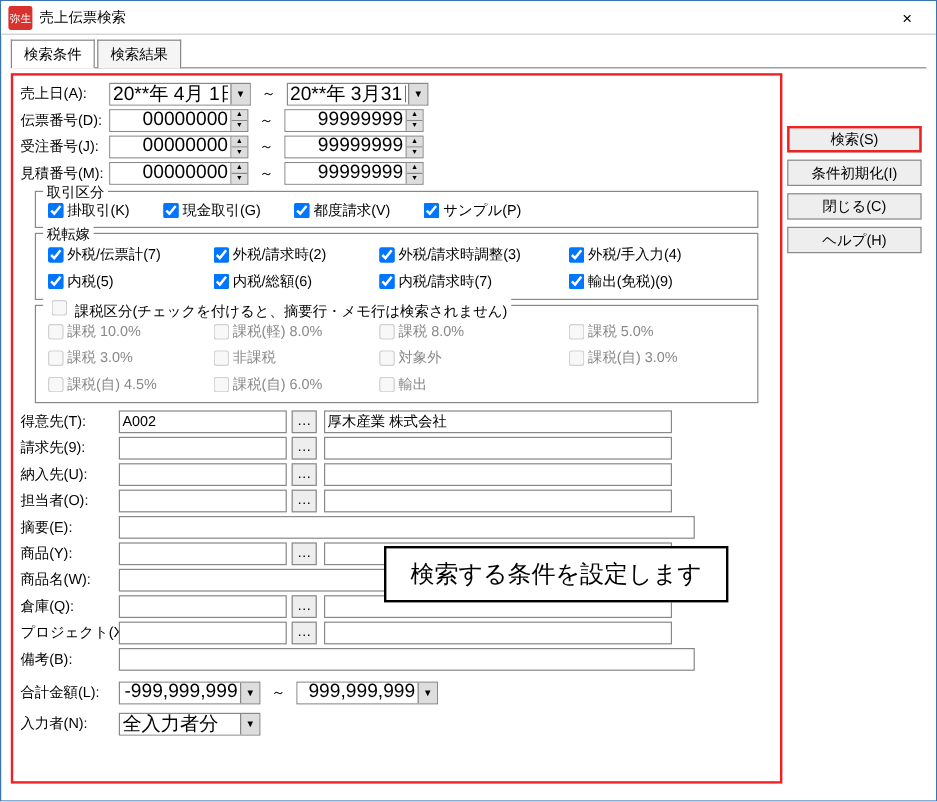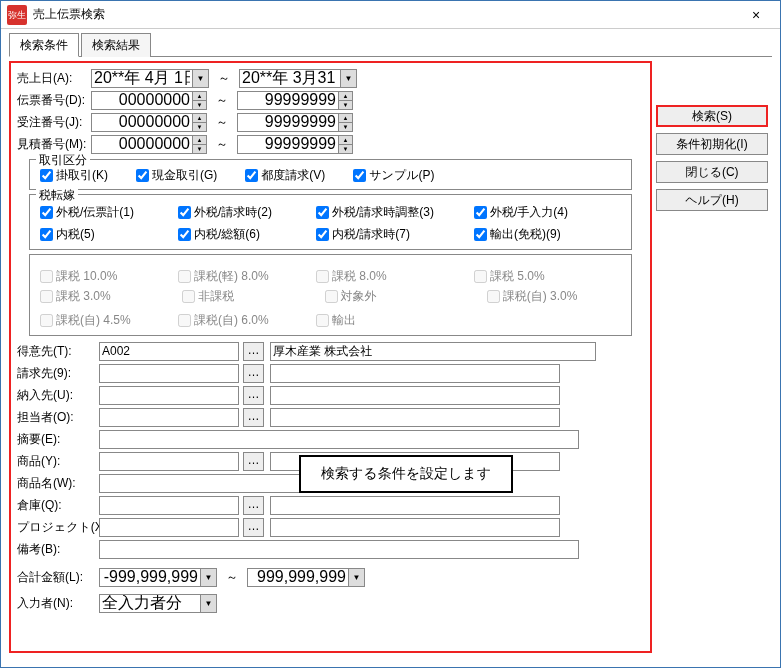--- a/index.html
+++ b/index.html
@@ -34,21 +34,21 @@
   .cb { display:flex; align-items:center; margin-right:8px; white-space:nowrap; }
   .cb input { margin-right:3px; }
   .cb.disabled { color:#888; }
   .col2 { width:130px; }
   .col3 { width:150px; }
   .col4 { width:130px; }
   .frow { display:flex; align-items:center; height:22px; }
   .frow .lbl2 { width:82px; white-space:nowrap; }
   .textfield { border:1px solid #888; height:19px; background:#fff; padding:0 2px; display:flex; align-items:center; }
   .ellipsis { width:21px; height:19px; border:1px solid #888; background:#eee; margin-left:4px; text-align:center; line-height:15px; cursor:pointer; }
-  .callout { position:absolute; left:288px; top:392px; border:2px solid #000; background:#fff; padding:8px 20px; font-size:14px; }
+  .callout { position:absolute; left:309px; top:392px; border:2px solid #000; background:#fff; padding:8px 20px; font-size:20px; }
 </style>
 </head>
 <body>
 
 <div class="window">
   <div class="titlebar">
     <div class="logo">弥生</div>
     <div class="title">売上伝票検索</div>
     <div class="close">×</div>
   </div>
@@ -153,21 +153,21 @@
               </label>
             </div>
         </div>
 
         <div class="groupbox">
           <span class="legend">税転嫁</span>
           <div id="g2rows">
               <div class="cbrow" style="height: 22px;">
                 <label class="cb col2">
                   <input type="checkbox" checked="" style=""> 
-                  <span>外税/伝票計(1)</span>
+                  <span>外税/伝票計(7)</span>
                 </label>
                 <label class="cb col2">
                   <input type="checkbox" checked="" style=""> 
                   <span>外税/請求時(2)</span>
                 </label>
                 <label class="cb col3">
                   <input type="checkbox" checked="" style=""> 
                   <span>外税/請求時調整(3)</span>
                 </label>
                 <label class="cb col4">
@@ -190,40 +190,41 @@
                 </label>
                 <label class="cb col4">
                   <input type="checkbox" checked="" style=""> 
                   <span>輸出(免税)(9)</span>
                 </label>
               </div>
             </div>
         </div>
 
         <div class="groupbox">
+          <span class="legend"><input type="checkbox" disabled="" style=""> <span>課税区分(チェックを付けると、摘要行・メモ行は検索されません)</span></span>
           <div id="g3rows" style="margin-top:4px">
               <div class="cbrow" style="height: 22px;">
                 <label class="cb disabled col2">
                   <input type="checkbox" disabled="" style=""> 
                   <span>課税 10.0%</span>
                 </label>
                 <label class="cb disabled col2">
                   <input type="checkbox" disabled="" style=""> 
                   <span>課税(軽) 8.0%</span>
                 </label>
                 <label class="cb disabled col3">
                   <input type="checkbox" disabled="" style=""> 
                   <span>課税 8.0%</span>
                 </label>
                 <label class="cb disabled col4">
                   <input type="checkbox" disabled="" style=""> 
                   <span>課税 5.0%</span>
                 </label>
               </div>
-              <div class="cbrow" style="height: 22px; flex-direction: column;">
+              <div class="cbrow" style="height: 22px;">
                 <label class="cb disabled col2">
                   <input type="checkbox" disabled="" style=""> 
                   <span>課税 3.0%</span>
                 </label>
                 <label class="cb disabled col2">
                   <input type="checkbox" disabled="" style=""> 
                   <span>非課税</span>
                 </label>
                 <label class="cb disabled col3">
                   <input type="checkbox" disabled="" style=""> 
@@ -249,21 +250,21 @@
                 </label>
               </div>
             </div>
         </div>
 
         <div id="lower">
             <div class="frow">
               <span class="lbl2">得意先(T):</span>
               <span class="textfield" style="width:140px">A002</span>
               <span class="ellipsis">…</span>
-              <span class="textfield" style="width:326px;margin-left:6px">厚木産業  株式会社</span>
+              <span class="textfield" style="width:290px;margin-left:6px">厚木産業  株式会社</span>
             </div>
             <div class="frow">
               <span class="lbl2">請求先(9):</span>
               <span class="textfield" style="width:140px"></span>
               <span class="ellipsis">…</span>
               <span class="textfield" style="width:290px;margin-left:6px"></span>
             </div>
             <div class="frow">
               <span class="lbl2">納入先(U):</span>
               <span class="textfield" style="width:140px"></span>

